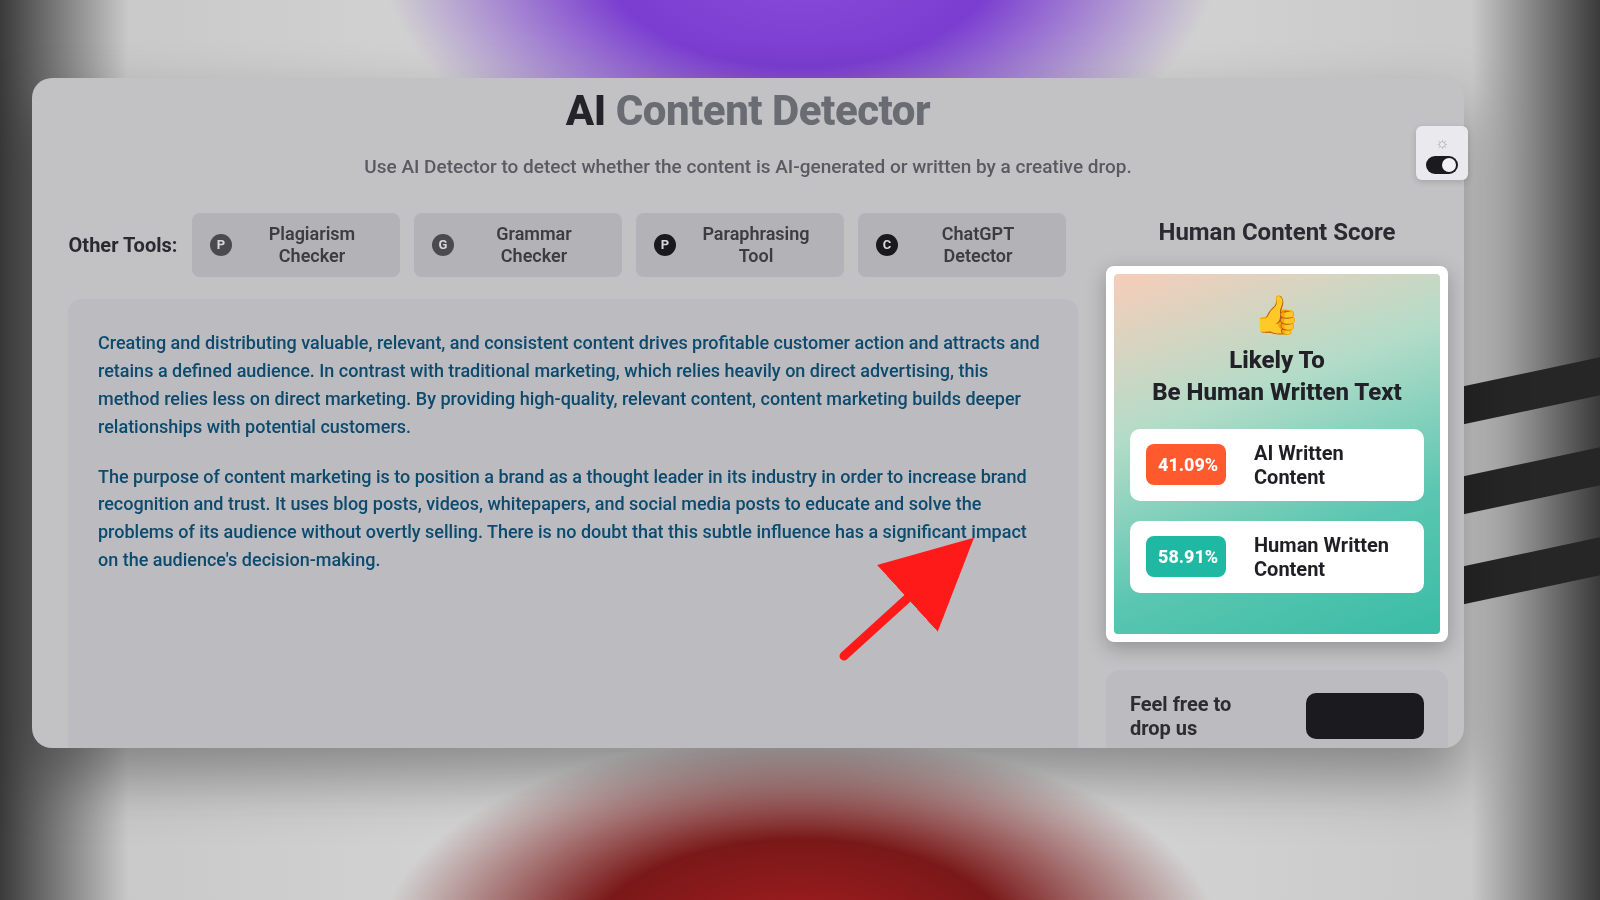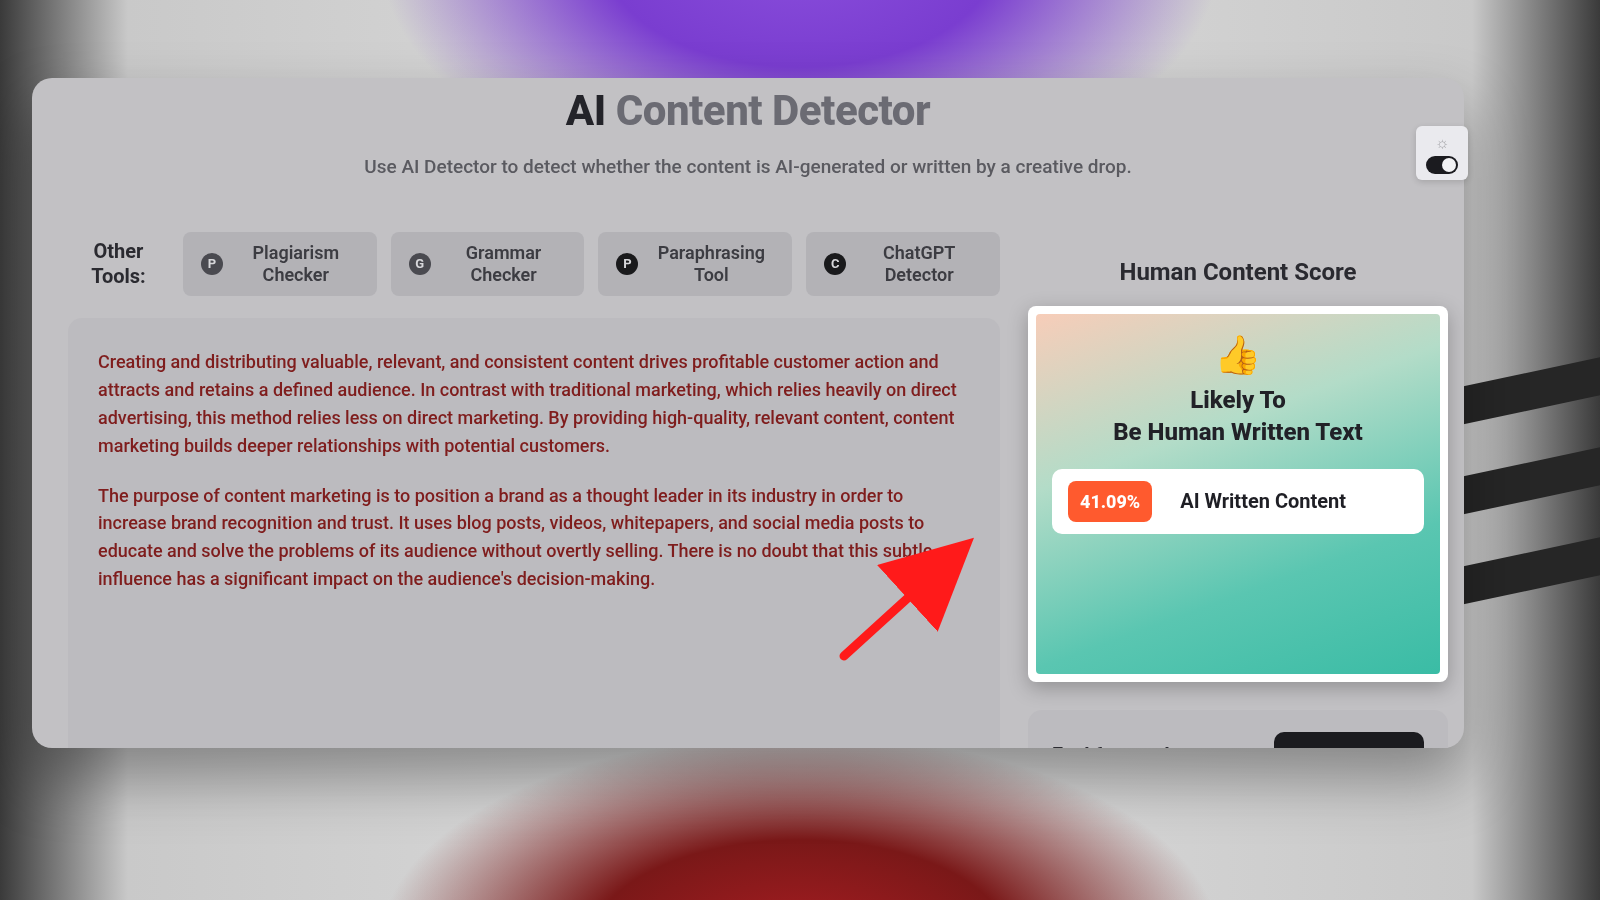--- a/index.html
+++ b/index.html
@@ -30,41 +30,41 @@
   .page-title .ai { color:#232329; }
   .page-title .rest { color:#6b6b73; }
   .subtitle {
     text-align:center; font-size:19px; color:#5a5a60; margin-top:20px; font-weight:500;
   }
 
   .layout {
     display:flex; gap:28px; padding: 32px 16px 0 36px; align-items:center;
   }
   .left-col { flex:1; min-width:0; }
-  .right-col { width:420px; flex-shrink:0;margin-top:40px; }
+  .right-col { width:342px; flex-shrink:0; }
 
   .tools-row {
     display:flex; align-items:center; gap:14px; margin-bottom:22px;
   }
   .tools-label { font-size:20px; font-weight:700; color:#2a2a30; line-height:1.25; width:110px; text-align:center; }
   .tool-btn {
     background:#b3b2b6; border-radius:8px; padding:10px 18px; display:flex; align-items:center; gap:10px;
     font-size:18px; font-weight:600; color:#3c3c42; line-height:1.2; cursor:pointer; justify-content:center;
     min-width:172px; height:64px; text-align:center;
   }
   .tool-icon {
     width:22px; height:22px; border-radius:50%; background:#4a4a50; color:#d7d7da;
     display:inline-flex; align-items:center; justify-content:center; font-size:13px; font-weight:700; flex-shrink:0;
   }
   .tool-icon.dark { background:#1a1a1c; color:#d7d7da; }
   .tool-text { display:inline-block; max-width:140px; }
 
   .text-panel {
     background:#bcbbbf; border-radius:14px; padding:30px 30px 60px 30px; min-height:460px;
-    font-size:18px; color:#7f1d1d; line-height:1.55; font-weight:500;
+    font-size:18px; color:#0c4a6e; line-height:1.55; font-weight:500;
   }
   .text-panel p + p { margin-top:22px; }
 
   .score-heading { font-size:24px; font-weight:700; color:#2a2a30; text-align:center; margin:8px 0 20px 0; }
 
   .score-card-wrap {
     background:#fff; border-radius:8px; padding:8px; box-shadow:0 6px 20px rgba(0,0,0,0.25);
   }
   .score-card {
     border-radius:4px; padding:22px 16px 40px 16px; position:relative;
@@ -159,20 +159,24 @@
           <div class="score-card">
             <div class="thumb">👍</div>
             <div class="verdict">
               <span>Likely To</span><br>
               <span>Be Human Written Text</span>
             </div>
 
             <div class="metric-row">
               <div class="metric-badge ai">41.09%</div>
               <div class="metric-label">AI Written Content</div>
+            </div>
+            <div class="metric-row">
+              <div class="metric-badge human">58.91%</div>
+              <div class="metric-label">Human Written Content</div>
             </div>
           </div>
         </div>
 
         <div class="feedback-box">
           <span>Feel free to drop us</span>
           <div class="feedback-btn"></div>
         </div>
       </div>
     </div>

